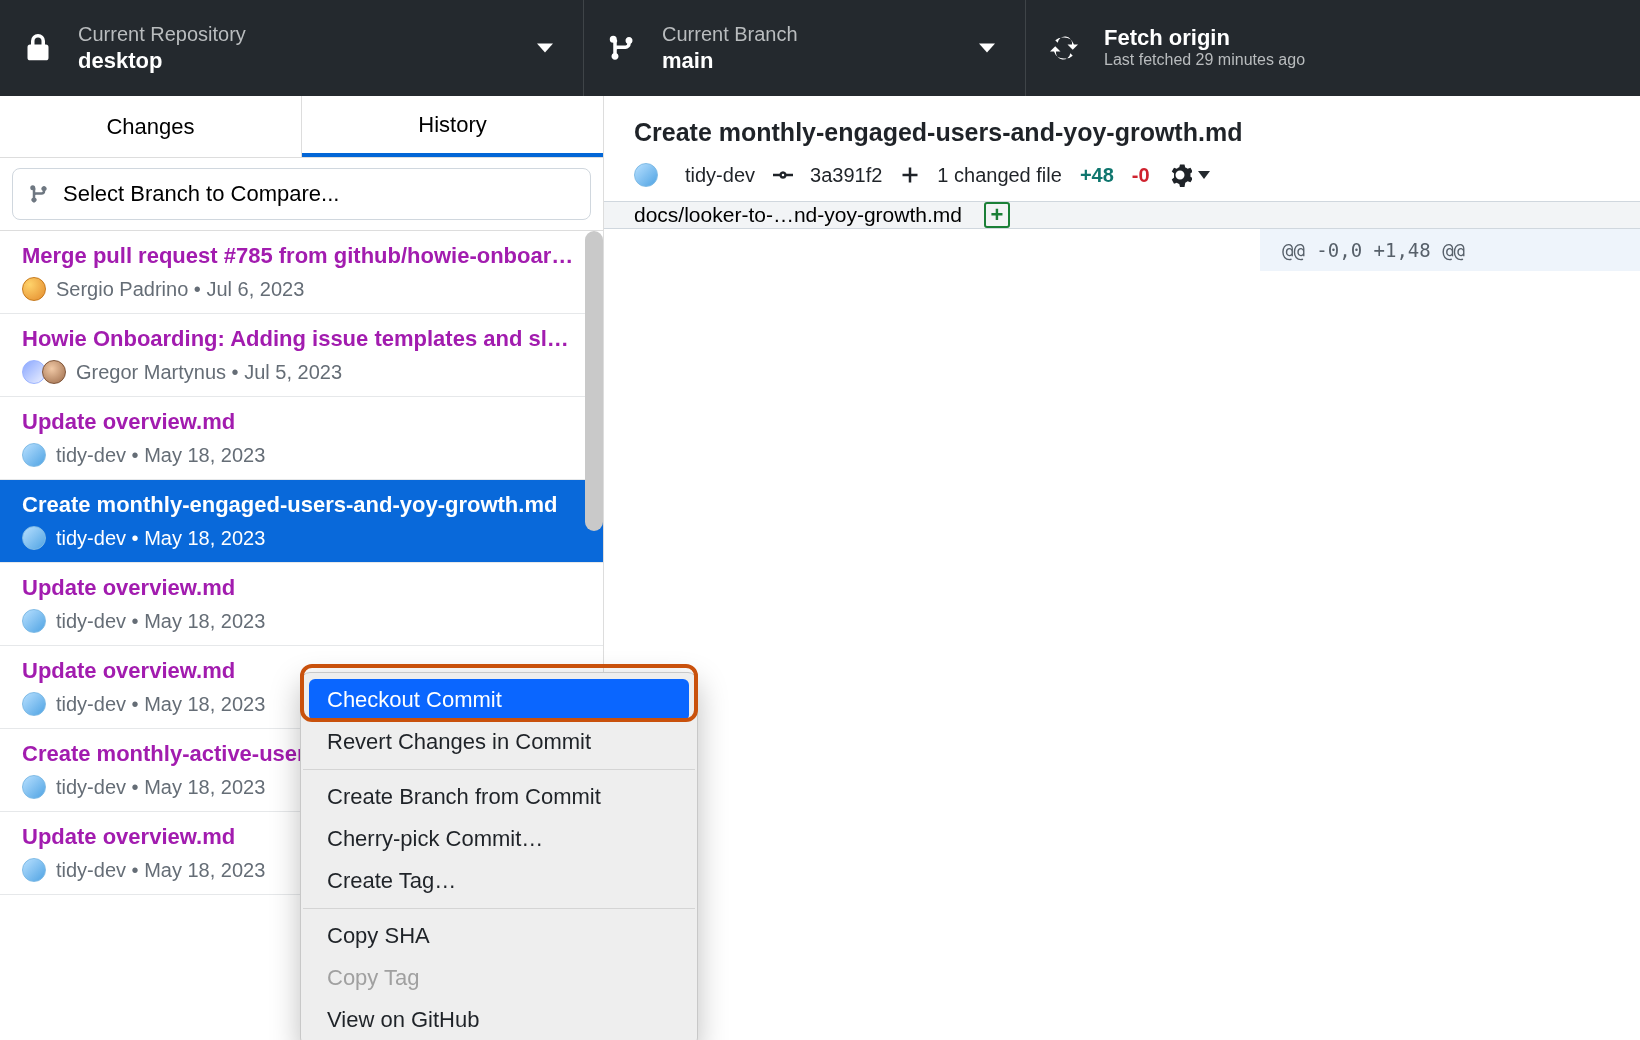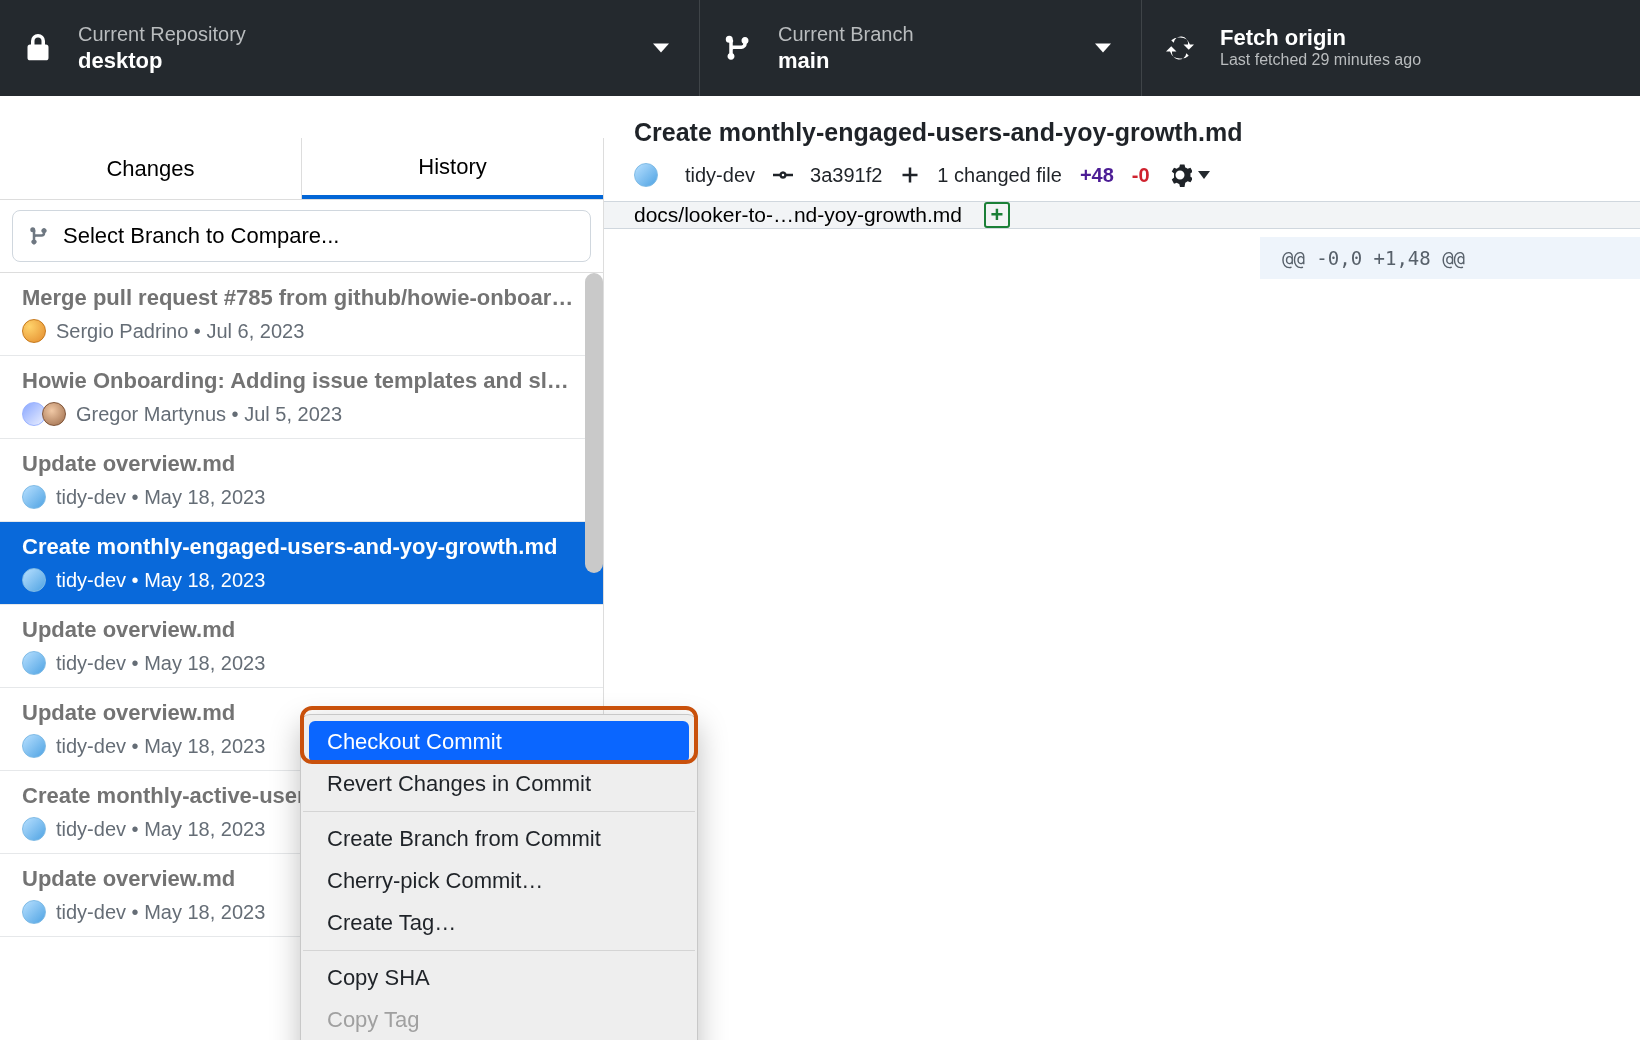--- a/index.html
+++ b/index.html
@@ -1,37 +1,37 @@
 <!DOCTYPE html>
 <html><head>
 <meta charset="utf-8">
 <style>
   * { box-sizing: border-box; margin: 0; padding: 0; }
   html, body { width: 1640px; height: 1040px; font-family: -apple-system, BlinkMacSystemFont, "Segoe UI", Helvetica, Arial, sans-serif; background: #fff; overflow: hidden; }
   .toolbar { display: flex; height: 96px; background: #24292e; color: #fff; }
   .toolbar-section { display: flex; align-items: center; padding: 0 24px; border-right: 1px solid #3f4448; position: relative; cursor: pointer; }
-  .toolbar-repo { width: 700px; }
+  .toolbar-repo { width: 584px; }
   .toolbar-branch { width: 442px; }
   .toolbar-fetch { flex: 1; border-right: none; }
   .toolbar-icon { width: 28px; height: 28px; margin-right: 26px; fill: #fff; }
   .toolbar-text .label { font-size: 20px; color: #b9bcbe; margin-bottom: 2px; }
   .toolbar-text .value { font-size: 22px; font-weight: 600; }
   .toolbar-caret { position: absolute; right: 30px; top: 50%; transform: translateY(-50%); width: 0; height: 0; border-left: 8px solid transparent; border-right: 8px solid transparent; border-top: 9px solid #fff; }
   .body { display: flex; height: calc(100% - 96px); }
-  .sidebar { width: 604px; border-right: 1px solid #ddd; display: flex; flex-direction: column; position: relative; margin-top: 42px; }
+  .sidebar { width: 604px; border-right: 1px solid #ddd; display: flex; flex-direction: column; position: relative; }
   .tabs { display: flex; height: 62px; border-bottom: 1px solid #ddd; }
   .tab { flex: 1; display: flex; align-items: center; justify-content: center; font-size: 22px; cursor: pointer; border-right: 1px solid #ddd; }
   .tab:last-child { border-right: none; }
   .tab.active { border-bottom: 4px solid #0366d6; font-weight: 400; }
   .compare { padding: 10px 12px; border-bottom: 1px solid #ddd; }
   .compare-inner { border: 1px solid #d0d7de; border-radius: 8px; height: 52px; display: flex; align-items: center; padding: 0 16px; color: #000000; font-size: 22px; }
   .compare-inner svg { width: 20px; height: 20px; fill: #6e7781; margin-right: 14px; }
   .commits { flex: 1; overflow-y: auto; position: relative; }
   .commit { padding: 12px 22px; border-bottom: 1px solid #e6e8ea; cursor: pointer; }
-  .commit .title { font-size: 22px; font-weight: 600; color: #737373; white-space: nowrap; overflow: hidden; text-overflow: ellipsis; }
+  .commit .title { font-size: 22px; font-weight: 600; color: #a21caf; white-space: nowrap; overflow: hidden; text-overflow: ellipsis; }
   .commit .meta { display: flex; align-items: flex-end; margin-top: 8px; font-size: 20px; color: #656d76; }
   .commit.selected { background: #0969da; }
   .commit.selected .title, .commit.selected .meta { color: #fff; }
   .avatar { width: 24px; height: 24px; border-radius: 50%; margin-right: 10px; display: inline-block; }
   .avatar.a1 { background: radial-gradient(circle at 30% 30%, #ffd36b, #e38b2d); border: 1px solid #c77a1c; }
   .avatar.a2 { background: linear-gradient(135deg, #8aa7ff, #edf1ff); border: 1px solid #9cb4ff; }
   .avatar.a3 { background: radial-gradient(circle at 40% 35%, #f1c9a6, #9b6a49); border: 1px solid #805539; }
   .avatar.a4 { background: linear-gradient(135deg, #b8e0ff, #4fa3e3); border: 1px solid #7fbbe6; }
   .scrollind { position: absolute; right: 0; top: 0; width: 18px; height: 300px; background: #c9c9c9; border-radius: 9px; }
   .context-menu { position: absolute; left: 300px; top: 576px; width: 398px; background: #eeeeee; border: 1px solid #c8c8c8; border-radius: 10px; box-shadow: 0 10px 30px rgba(0,0,0,0.25); padding: 6px 0; z-index: 50; }
@@ -39,28 +39,28 @@
   .context-item.disabled { color: #a0a0a0; cursor: default; }
   .context-item.highlight { background: #0a66ff; color: #fff; margin: 0 8px; border-radius: 6px; padding: 8px 18px; }
   .context-sep { height: 1px; background: #d4d4d4; margin: 6px 2px; }
   .highlight-ring { position: absolute; left: 300px; top: 568px; width: 398px; height: 58px; border: 4px solid #c9510c; border-radius: 12px; z-index: 60; pointer-events: none; }
   .main { flex: 1; display: flex; flex-direction: column; }
   .main-header { padding: 22px 30px 14px 30px; }
   .main-title { font-size: 25px; font-weight: 700; color: #1f2328; }
   .main-meta { display: flex; align-items: center; gap: 18px; margin-top: 16px; font-size: 20px; color: #1f2328; }
   .main-meta .mm { display: flex; align-items: center; gap: 17px; }
   .main-meta svg { width: 20px; height: 20px; fill: #1f2328; }
-  .add-count { color: #4c1d95; font-weight: 600; }
+  .add-count { color: #0f766e; font-weight: 600; }
   .del-count { color: #cf222e; font-weight: 600; }
   .gear-drop { display:flex; align-items:center; gap:6px; cursor:pointer; }
   .gear-drop .caret { width:0; height:0; border-left:6px solid transparent; border-right:6px solid transparent; border-top:8px solid #24292e; }
   .file-row { display: flex; align-items: flex-start; justify-content: space-between; padding: 0 30px; background: #f2f4f6; border-top: 1px solid #d0d7de; border-bottom: 1px solid #d0d7de; font-size: 21px; }
   .file-row .added-box { width: 26px; height: 26px; border: 2.5px solid #1a7f37; color: #1a7f37; display: flex; align-items: center; justify-content: center; font-weight: 900; font-size: 22px; border-radius: 3px; line-height: 1; }
   .diff-panel { flex: 1; background: #fff; position: relative; }
-  .diff-header-strip { position: absolute; top: 8px; right: 0; width: 380px; background: #eef4fb; font-family: ui-monospace, SFMono-Regular, Menlo, monospace; font-size: 19px; color: #57606a; padding: 10px 22px; text-align: left; }
+  .diff-header-strip { position: absolute; top: 0; right: 0; width: 380px; background: #eef4fb; font-family: ui-monospace, SFMono-Regular, Menlo, monospace; font-size: 19px; color: #57606a; padding: 10px 22px; text-align: left; }
   .file-left { display:flex; align-items:center; gap: 22px; }
 </style>
 </head>
 <body>
 
 <div class="toolbar">
   <div class="toolbar-section toolbar-repo">
     <svg class="toolbar-icon" viewBox="0 0 16 16">
         <path d="M4 6V4a4 4 0 1 1 8 0v2h.5A1.5 1.5 0 0 1 14 7.5v6A1.5 1.5 0 0 1 12.5 15h-9A1.5 1.5 0 0 1 2 13.5v-6A1.5 1.5 0 0 1 3.5 6H4zm2 0h4V4a2 2 0 1 0-4 0v2z"></path>
       </svg>

